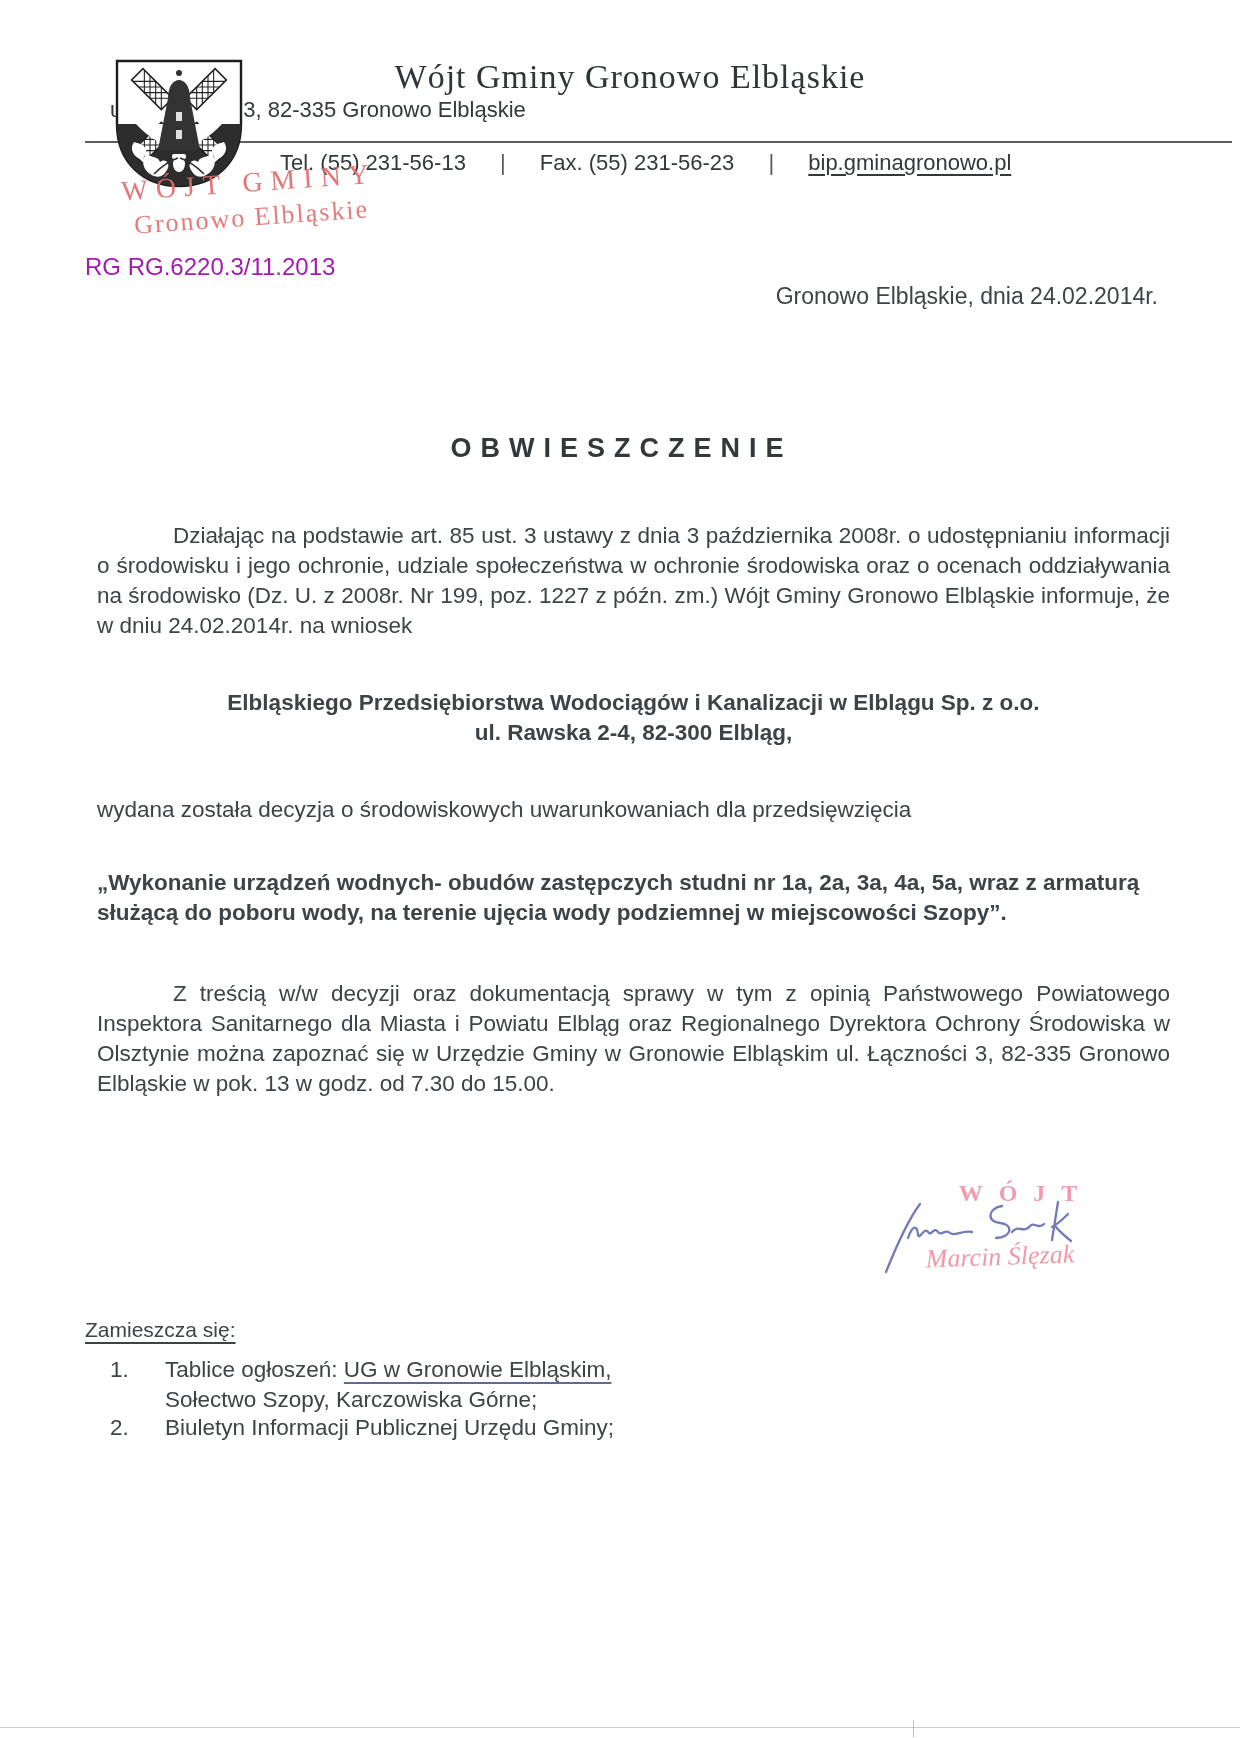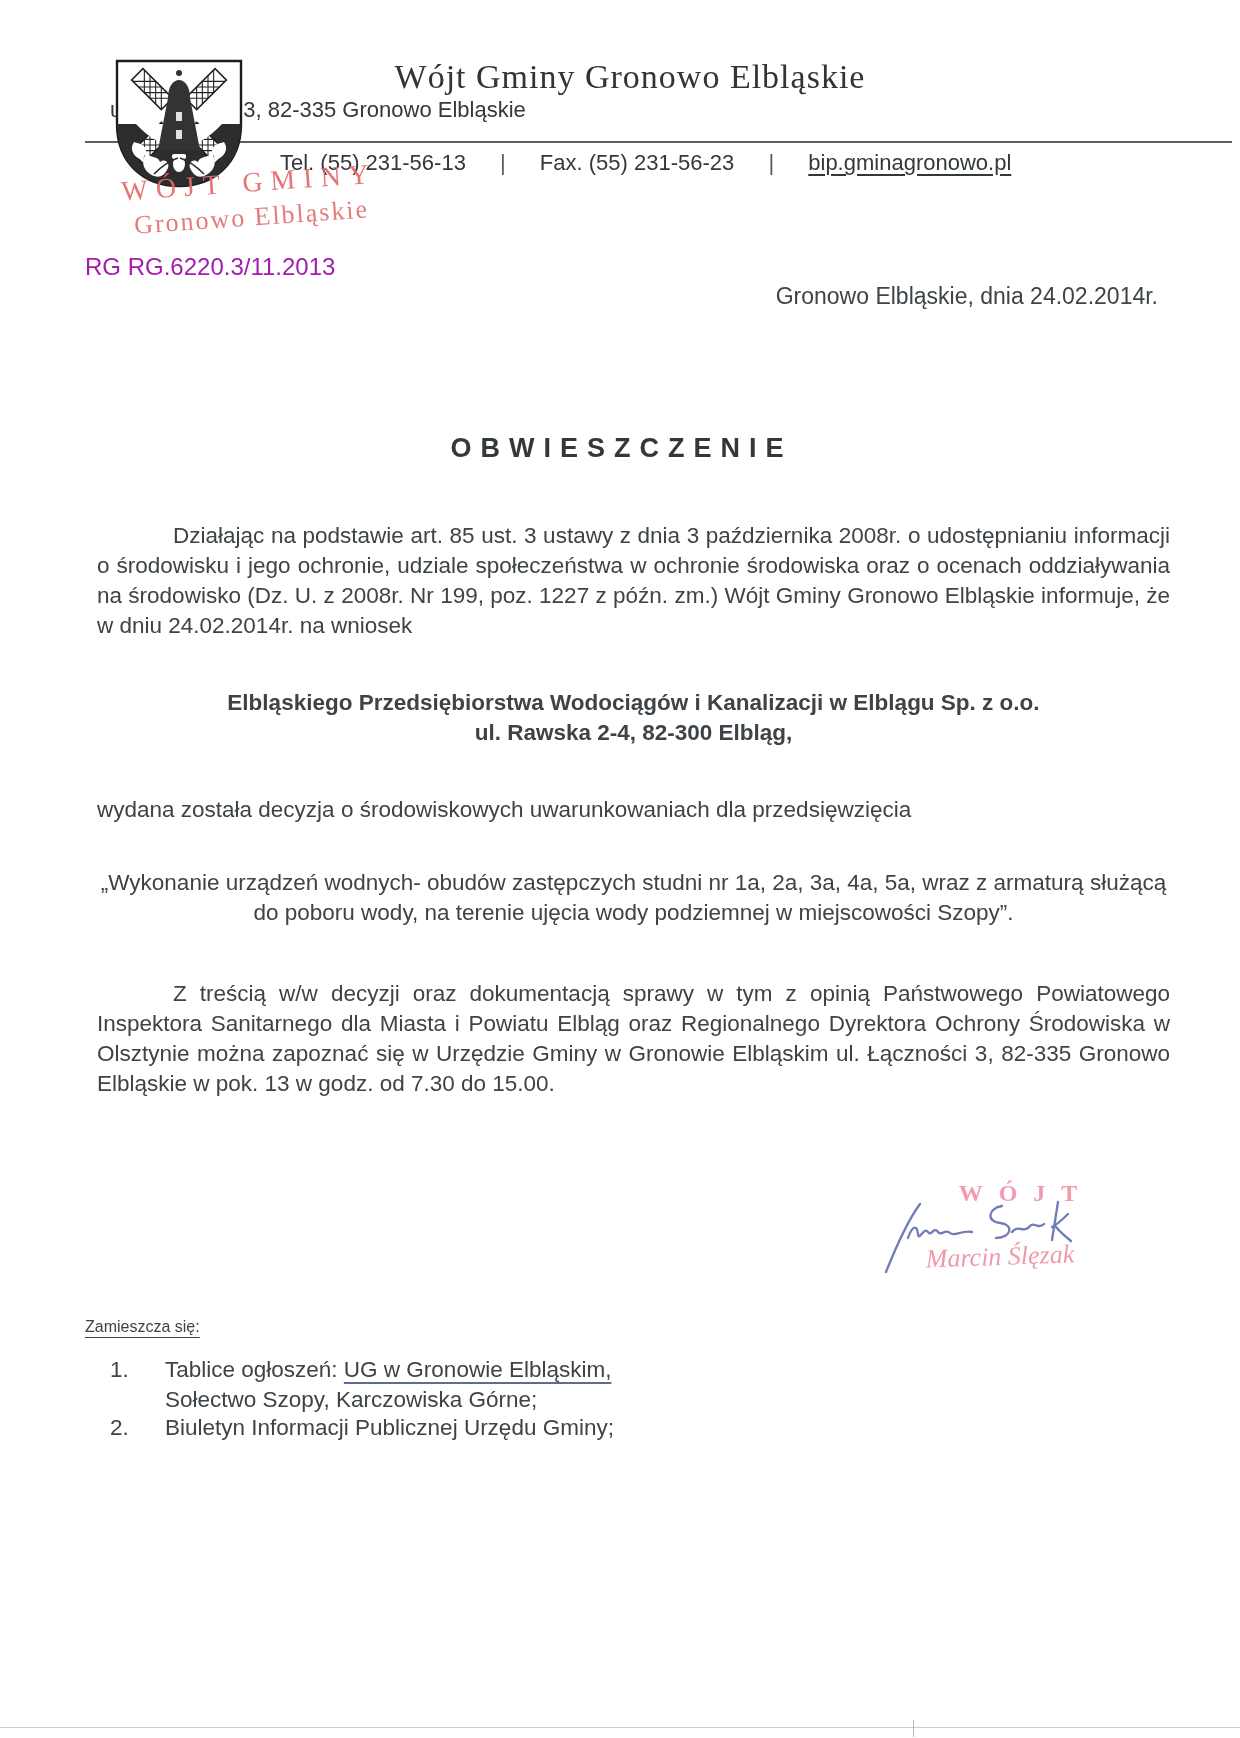--- a/index.html
+++ b/index.html
@@ -50,38 +50,38 @@
   
   .doc-title{
     position:absolute;left:85px;top:433px;width:1073px;text-align:center;
     font-size:27px;font-weight:bold;letter-spacing:9px;color:#33383b;
   }
   .para{position:absolute;left:97px;width:1073px;font-size:22.5px;line-height:30px;}
   .para.justify{text-align:justify;text-indent:76px;}
   .intro{top:521px;}
   .applicant{top:688px;text-align:center;font-weight:bold;}
   .decision{top:795px;}
-  .project{top:868px;text-align:center;font-weight:normal;}
+  .project{top:868px;font-weight:bold;}
   .info{top:979px;}
   
   .sig-block{position:absolute;left:860px;top:1180px;width:260px;height:110px;}
   .sig-wojt{
     position:absolute;left:60px;top:0;width:140px;text-align:center;
     font-family:"Liberation Serif", serif;font-size:24px;font-weight:bold;
     letter-spacing:16px;color:#ef8ba1;opacity:.85;margin-left:36px;
   }
   .sig-scribble{position:absolute;left:18px;top:14px;width:210px;height:80px;}
   .sig-name{
     position:absolute;left:40px;top:62px;width:200px;text-align:center;
     font-family:"Liberation Serif", serif;font-style:italic;font-size:26px;
     color:#ec7f97;opacity:.8;transform:rotate(-2deg);white-space:nowrap;
   }
   
   .dist-heading{
-    position:absolute;left:85px;top:1318px;font-size:16px;
+    position:absolute;left:85px;top:1318px;font-size:21px;
     text-decoration:underline;text-underline-offset:5px;
   }
   .dist-item{position:absolute;font-size:22.5px;line-height:30px;}
   .dist-num1{left:110px;top:1355px;}
   .dist-text1{left:165px;top:1355px;width:560px;}
   .dist-num2{left:110px;top:1413px;}
   .dist-text2{left:165px;top:1413px;width:640px;}
   .u-link{text-decoration:underline;text-underline-offset:5px;text-decoration-color:#5e6a9a;}
   
   .bottom-line{position:absolute;left:0;top:1727px;width:1240px;height:1px;background:#c3ced6;}

